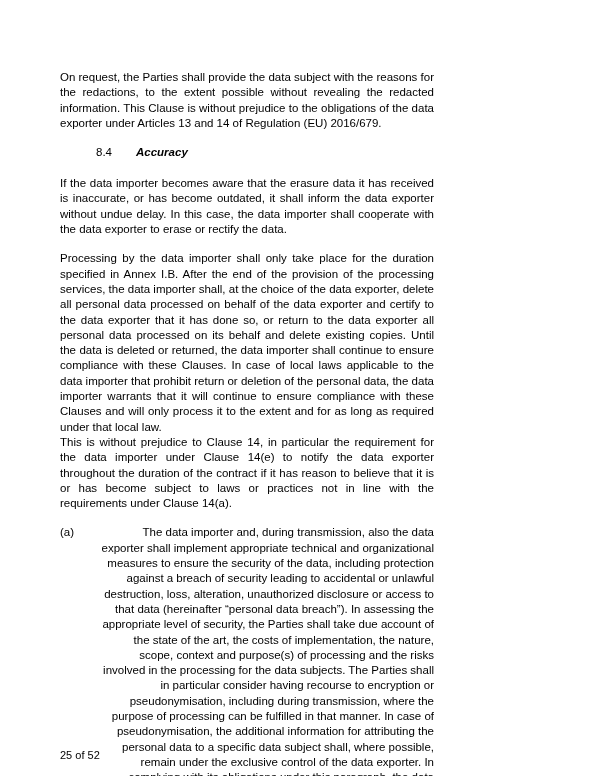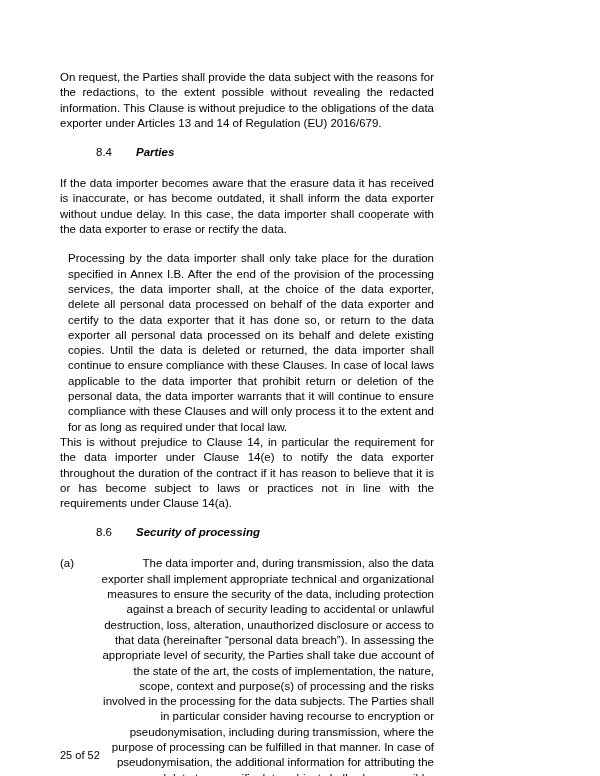--- a/index.html
+++ b/index.html
@@ -21,21 +21,20 @@
     overflow: hidden;
   }
   .para {
     font-size: 11.5px;
     line-height: 15.3px;
     text-align: justify;
     margin-bottom: 14px;
   }
   .para.tight {
     margin-bottom: 0;
-    margin-left: 8px;
   }
   .heading {
     font-size: 11.5px;
     line-height: 15px;
     margin: 2px 0 16px 36px;
     white-space: nowrap;
   }
   .h-num {
     font-weight: normal;
     display: inline-block;
@@ -76,33 +75,30 @@
   }
 </style>
 </head>
 <body>
 
 <div class="page">
 
   <p class="para">On request, the Parties shall provide the data subject with the reasons for the redactions, to the extent possible without revealing the redacted information. This Clause is without prejudice to the obligations of the data exporter under Articles 13 and 14 of Regulation (EU) 2016/679.</p>
 
   <div class="heading">
-    <span class="h-num">8.4</span><span class="h-title">Parties</span>
+    <span class="h-num">8.4</span><span class="h-title">Accuracy</span>
   </div>
 
   <p class="para">If the data importer becomes aware that the erasure data it has received is inaccurate, or has become outdated, it shall inform the data exporter without undue delay. In this case, the data importer shall cooperate with the data exporter to erase or rectify the data.</p>
 
 
   <p class="para tight">Processing by the data importer shall only take place for the duration specified in Annex I.B. After the end of the provision of the processing services, the data importer shall, at the choice of the data exporter, delete all personal data processed on behalf of the data exporter and certify to the data exporter that it has done so, or return to the data exporter all personal data processed on its behalf and delete existing copies. Until the data is deleted or returned, the data importer shall continue to ensure compliance with these Clauses. In case of local laws applicable to the data importer that prohibit return or deletion of the personal data, the data importer warrants that it will continue to ensure compliance with these Clauses and will only process it to the extent and for as long as required under that local law.</p>
 
   <p class="para">This is without prejudice to Clause 14, in particular the requirement for the data importer under Clause 14(e) to notify the data exporter throughout the duration of the contract if it has reason to believe that it is or has become subject to laws or practices not in line with the requirements under Clause 14(a).</p>
 
-  <div class="heading">
-    <span class="h-num">8.6</span><span class="h-title">Security of processing</span>
-  </div>
 
   <div class="list-item">
     <span class="li-label">(a)</span>
     <div class="li-body">
       <p class="li-para">The data importer and, during transmission, also the data exporter shall implement appropriate technical and organizational measures to ensure the security of the data, including protection against a breach of security leading to accidental or unlawful destruction, loss, alteration, unauthorized disclosure or access to that data (hereinafter “personal data breach”). In assessing the appropriate level of security, the Parties shall take due account of the state of the art, the costs of implementation, the nature, scope, context and purpose(s) of processing and the risks involved in the processing for the data subjects. The Parties shall in particular consider having recourse to encryption or pseudonymisation, including during transmission, where the purpose of processing can be fulfilled in that manner. In case of pseudonymisation, the additional information for attributing the personal data to a specific data subject shall, where possible, remain under the exclusive control of the data exporter. In complying with its obligations under this paragraph, the data importer shall at least implement the technical and organizational measures specified in Annex II.</p>
     </div>
   </div>
 
   <div class="page-footer">25 of 52</div>
 

